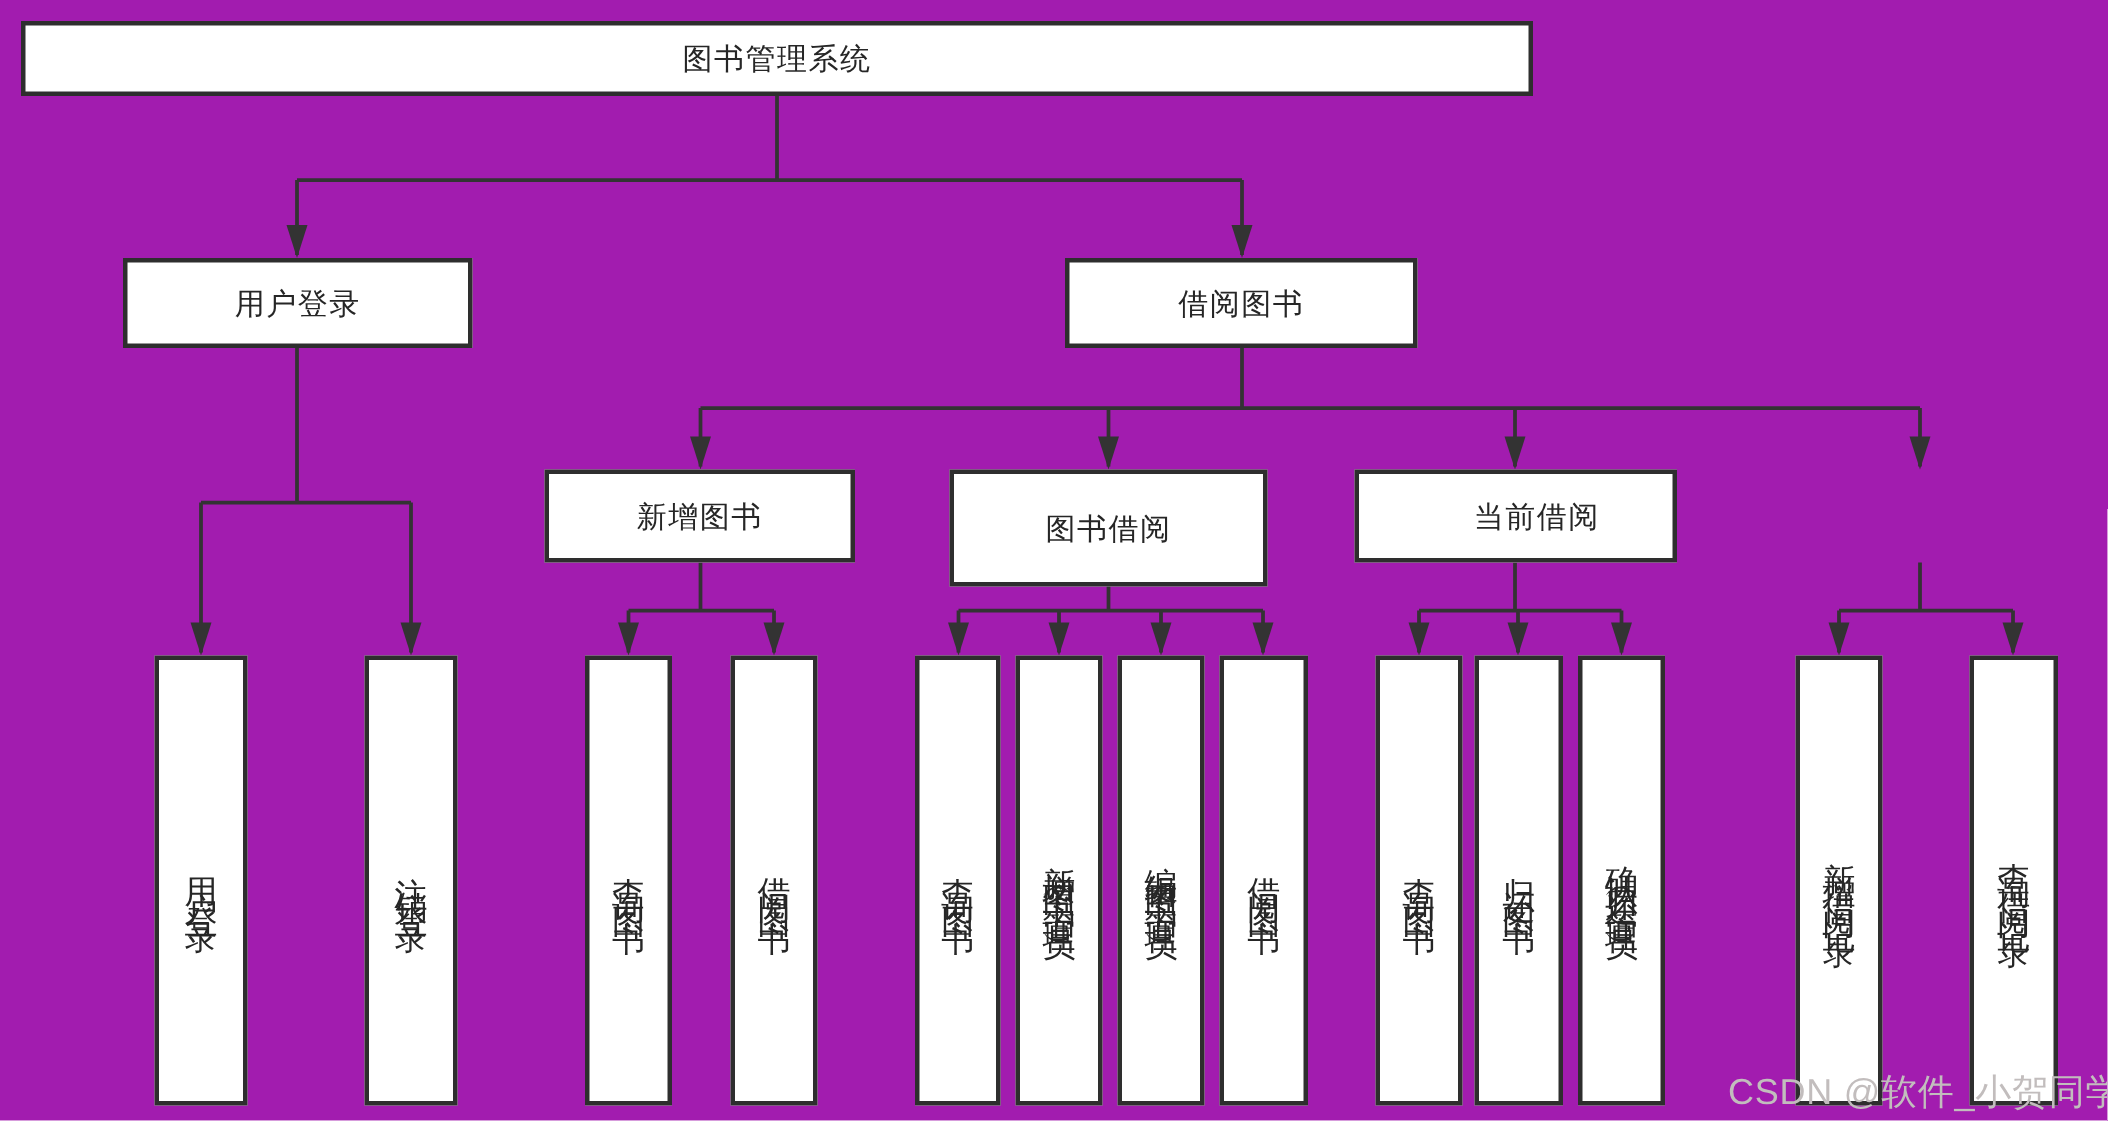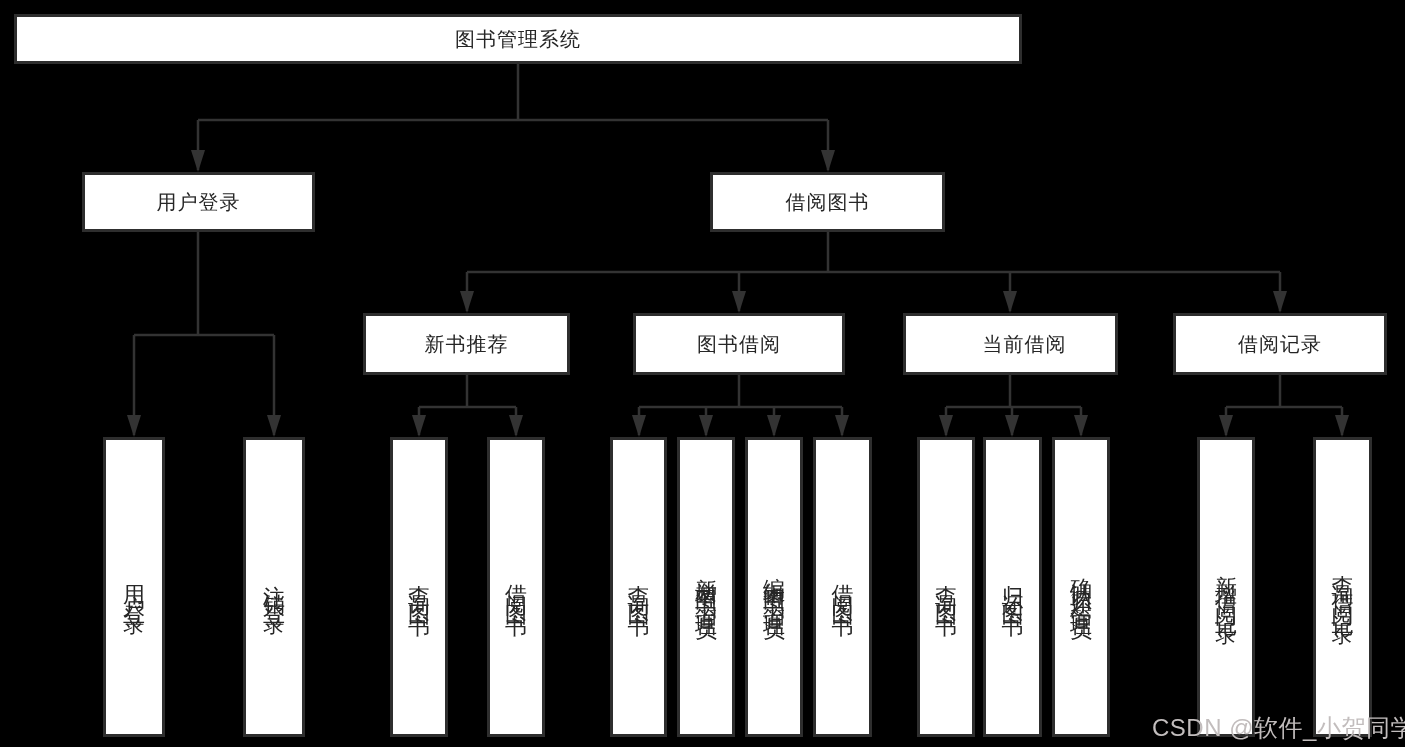--- a/index.html
+++ b/index.html
@@ -1,21 +1,21 @@
 <!DOCTYPE html>
 <html><head>
 <meta charset="utf-8">
 <style>
   html, body { margin: 0; padding: 0; background: #ffffff; }
   body { font-family: "Liberation Sans", "DejaVu Sans", sans-serif; }
   #canvas {
     position: relative;
     width: 1405px;
     height: 747px;
-    background: #000000;
+    background: #a21caf;
     overflow: hidden;
   }
   #connectors {
     position: absolute;
     left: 0; top: 0;
     width: 1405px; height: 747px;
   }
   .box {
     position: absolute;
     background: #ffffff;
@@ -93,24 +93,23 @@
       <polygon points="1219,415 1233,415 1226,437"></polygon>
       <polygon points="1335,415 1349,415 1342,437"></polygon>
     </g>
   </svg>
 
   <div class="box box-h" style="left:14px; top:14px; width:1008px; height:50px;">图书管理系统</div>
 
   <div class="box box-h" style="left:82px; top:172px; width:233px; height:60px;">用户登录</div>
   <div class="box box-h" style="left:710px; top:172px; width:235px; height:60px;">借阅图书</div>
 
-  <div class="box box-h" style="left:363px; top:313px; width:207px; height:62px;">新书推荐</div>
-  <div class="box box-h" style="left:633px; top:313px; width:212px; height:62px;">图书借阅</div>
+  <div class="box box-h" style="left:363px; top:313px; width:207px; height:62px;">新增图书</div>
+  <div class="box box-h" style="left:633px; top:313px; width:212px; height:78px;">图书借阅</div>
   <div class="box box-h" style="left:903px; top:313px; width:215px; height:62px;padding-left:28px;">当前借阅</div>
-  <div class="box box-h" style="left:1173px; top:313px; width:214px; height:62px;">借阅记录</div>
 
   <div class="box box-v" style="left:103px; top:437px; width:62px; height:300px;">用户登录</div>
   <div class="box box-v" style="left:243px; top:437px; width:62px; height:300px;">注销登录</div>
 
   <div class="box box-v" style="left:390px; top:437px; width:58px; height:300px;">查询图书</div>
   <div class="box box-v" style="left:487px; top:437px; width:58px; height:300px;">借阅图书</div>
 
   <div class="box box-v" style="left:610px; top:437px; width:57px; height:300px;">查询图书</div>
   <div class="box box-v long" style="left:677px; top:437px; width:58px; height:300px;">新增图书（管理员）</div>
   <div class="box box-v long" style="left:745px; top:437px; width:58px; height:300px;">编辑图书（管理员）</div>

